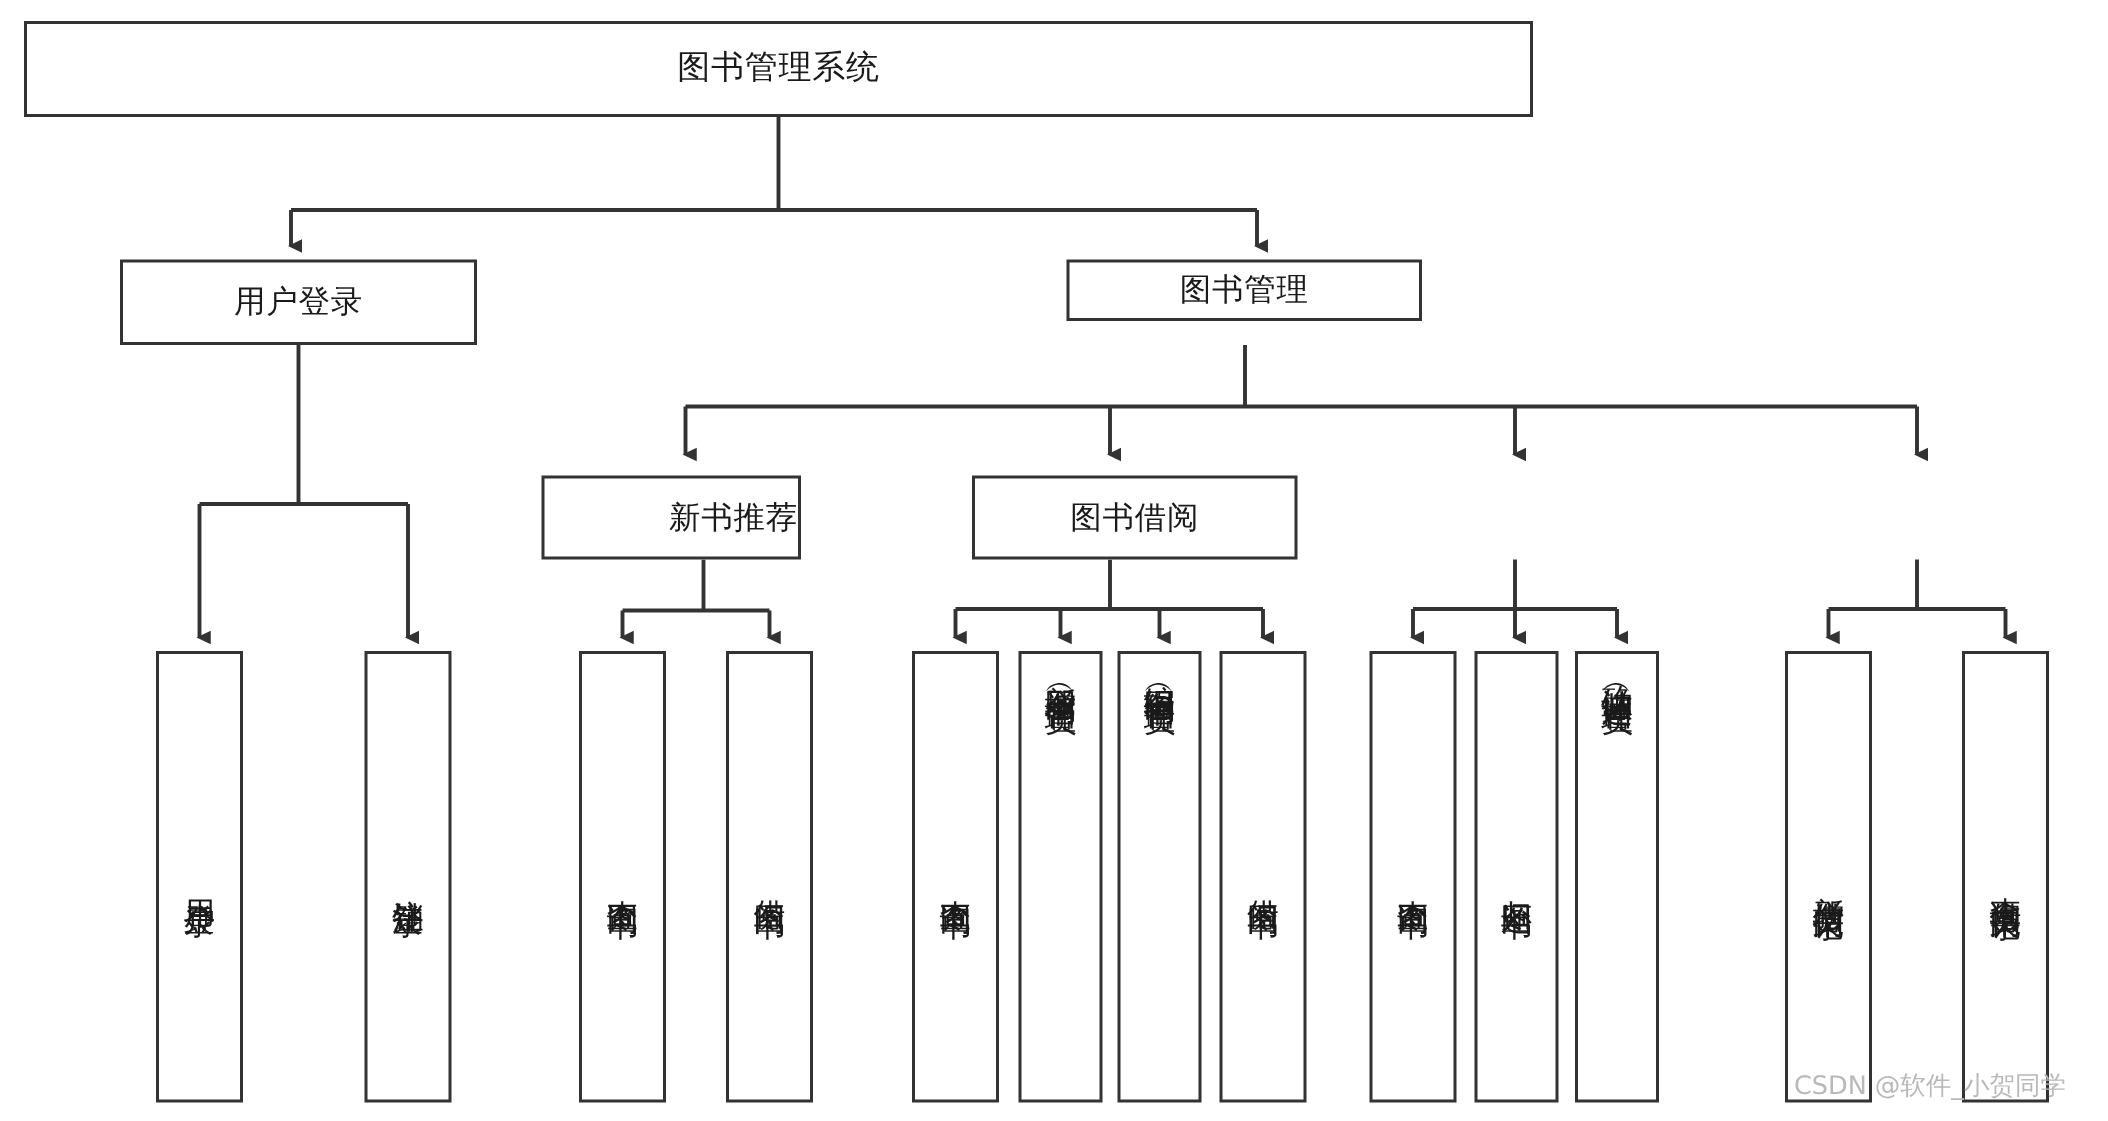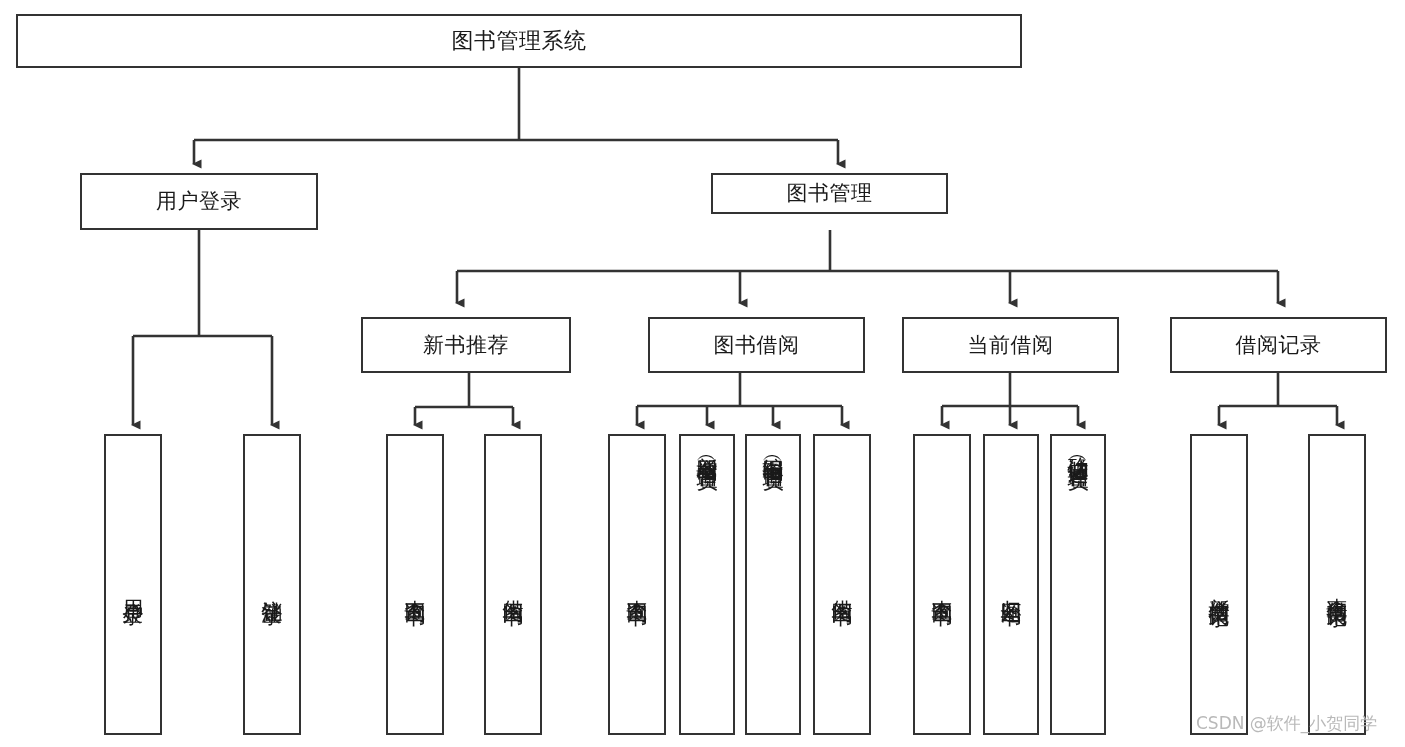--- a/index.html
+++ b/index.html
@@ -124,43 +124,37 @@
       <path d="M1010,406 L1010,425" marker-end="url(#arrow)"></path>
       <path d="M1078,406 L1078,425" marker-end="url(#arrow)"></path>
 
       <path d="M1278,373 L1278,406"></path>
       <path d="M1219,406 L1337,406"></path>
       <path d="M1219,406 L1219,425" marker-end="url(#arrow)"></path>
       <path d="M1337,406 L1337,425" marker-end="url(#arrow)"></path>
     </g>
   </svg>
 
-  <div class="node root horiz" style="left:16px; top:14px; width:1006px; height:54px;">
+  <div class="node root horiz" style="left:16px; top:14px; width:1006px; height:64px;">
     <span class="node-label">图书管理系统</span>
   </div>
 
   <div class="node horiz" style="left:80px; top:173px; width:238px; height:57px;">
     <span class="node-label">用户登录</span>
   </div>
   <div class="node horiz" style="left:711px; top:173px; width:237px; height:41px;">
     <span class="node-label">图书管理</span>
   </div>
 
-  <div class="node horiz" style="left:361px; top:317px; width:210px; height:56px;">
+  <div class="node horiz" style="left:361px; top:317px; width:173px; height:56px;justify-content:flex-end;">
     <span class="node-label">新书推荐</span>
   </div>
   <div class="node horiz" style="left:632px; top:317px; width:217px; height:56px;margin-left:16px;">
     <span class="node-label">图书借阅</span>
   </div>
-  <div class="node horiz" style="left:902px; top:317px; width:217px; height:56px;">
-    <span class="node-label">当前借阅</span>
-  </div>
-  <div class="node horiz" style="left:1170px; top:317px; width:217px; height:56px;">
-    <span class="node-label">借阅记录</span>
-  </div>
 
   <div class="node vert center" style="left:104px; top:434px; width:58px; height:301px;">
     <span class="node-label">用户登录</span>
   </div>
   <div class="node vert center" style="left:243px; top:434px; width:58px; height:301px;">
     <span class="node-label">注销登录</span>
   </div>
 
   <div class="node vert center" style="left:386px; top:434px; width:58px; height:301px;">
     <span class="node-label">查询图书</span>

